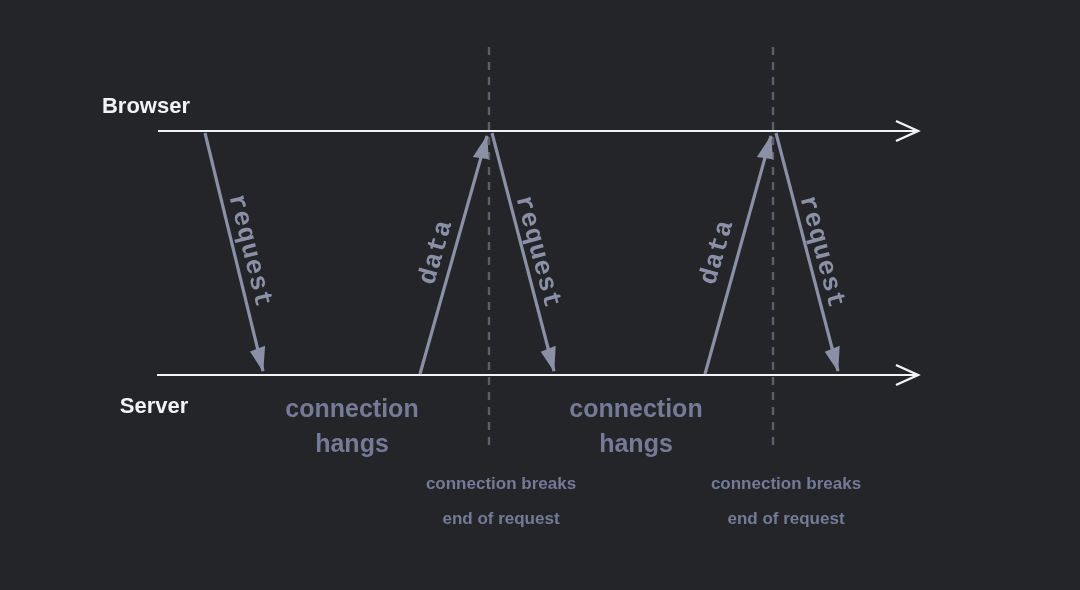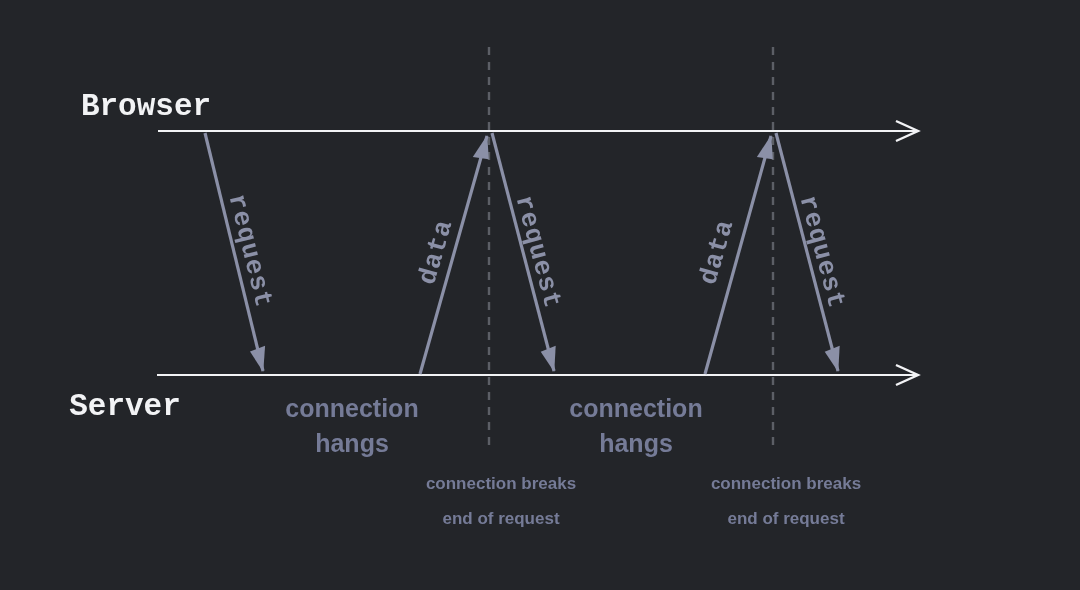--- a/index.html
+++ b/index.html
@@ -14,24 +14,23 @@
     position:relative;
     width:1080px;height:590px;
     background:var(--background);
     overflow:hidden;
     font-family:"Liberation Sans",sans-serif;
   }
   .layer{position:absolute;left:0;top:0;}
   .actor-label{
     position:absolute;
     transform:translate(-50%,-50%);
-    font-weight:700;font-size:31px;
+    font-weight:700;font-size:22px;
     color:var(--timeline);
     white-space:nowrap;
-    font-family:Liberation Mono, monospace;
   }
   .msg-label{
     position:absolute;
     font-family:"Liberation Mono",monospace;
     font-weight:700;font-size:26px;
     letter-spacing:1px;
     color:var(--arrow);
     white-space:nowrap;
   }
   .hang-label{
@@ -72,21 +71,21 @@
     <line x1="157" y1="375" x2="918" y2="375" stroke="var(--timeline,#f2f3f5)" stroke-width="2.2" marker-end="url(#chevron)"></line>
 
     <line x1="205" y1="133" x2="263" y2="371" stroke="var(--arrow,#8b90a7)" stroke-width="3.2" marker-end="url(#tri)"></line>
     <line x1="420" y1="374" x2="487" y2="136" stroke="var(--arrow,#8b90a7)" stroke-width="3.2" marker-end="url(#tri)"></line>
     <line x1="492" y1="133" x2="554" y2="371" stroke="var(--arrow,#8b90a7)" stroke-width="3.2" marker-end="url(#tri)"></line>
     <line x1="705" y1="374" x2="771" y2="136" stroke="var(--arrow,#8b90a7)" stroke-width="3.2" marker-end="url(#tri)"></line>
     <line x1="776" y1="133" x2="838" y2="371" stroke="var(--arrow,#8b90a7)" stroke-width="3.2" marker-end="url(#tri)"></line>
   </svg>
 
   <div class="actor-label" style="left:146px;top:106px;">Browser</div>
-  <div class="actor-label" style="left:125px;top:406px;">Server</div>
+  <div class="actor-label" style="left:154px;top:406px;">Server</div>
 
   <div class="msg-label" style="left:250px;top:251px;transform:translate(-50%,-50%) rotate(76deg);">request</div>
   <div class="msg-label" style="left:436px;top:252px;transform:translate(-50%,-50%) rotate(-74deg);">data</div>
   <div class="msg-label" style="left:538px;top:252px;transform:translate(-50%,-50%) rotate(75deg);">request</div>
   <div class="msg-label" style="left:717px;top:252px;transform:translate(-50%,-50%) rotate(-74deg);">data</div>
   <div class="msg-label" style="left:822px;top:252px;transform:translate(-50%,-50%) rotate(75deg);">request</div>
 
   <div class="hang-label" style="left:352px;top:426px;">connection hangs</div>
   <div class="hang-label" style="left:636px;top:426px;">connection hangs</div>
 

